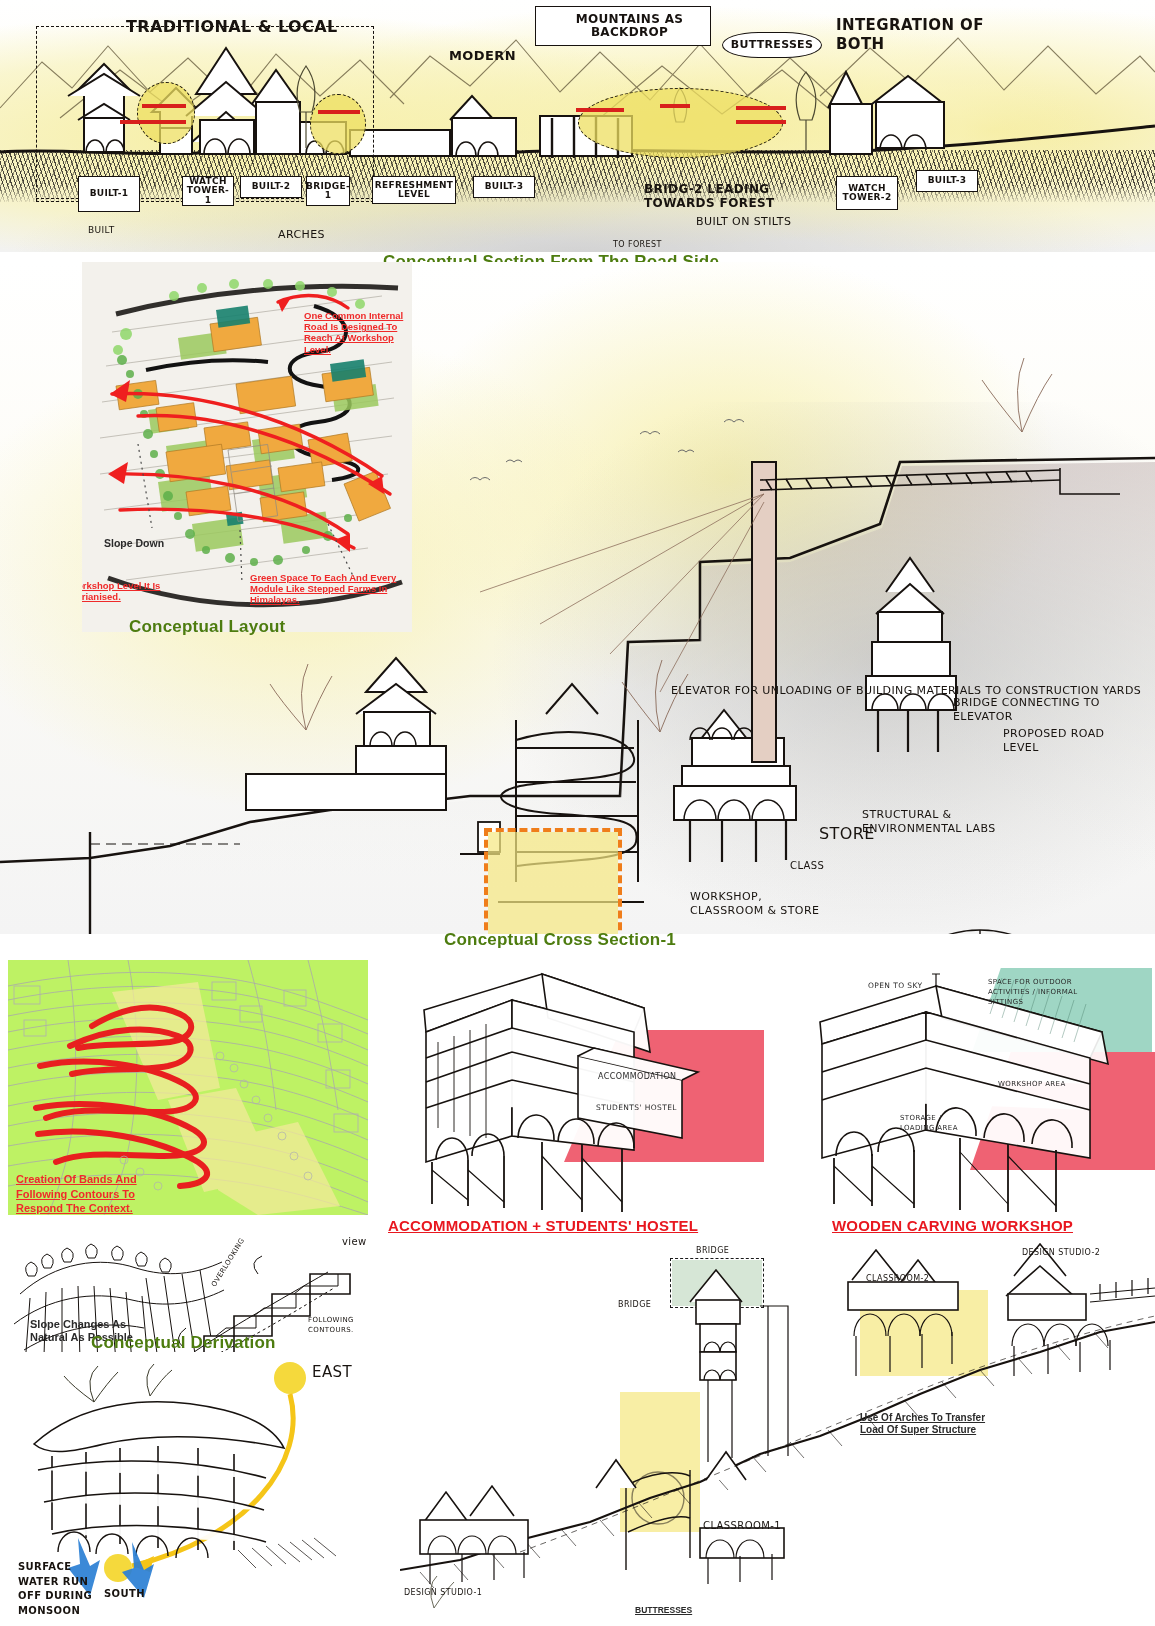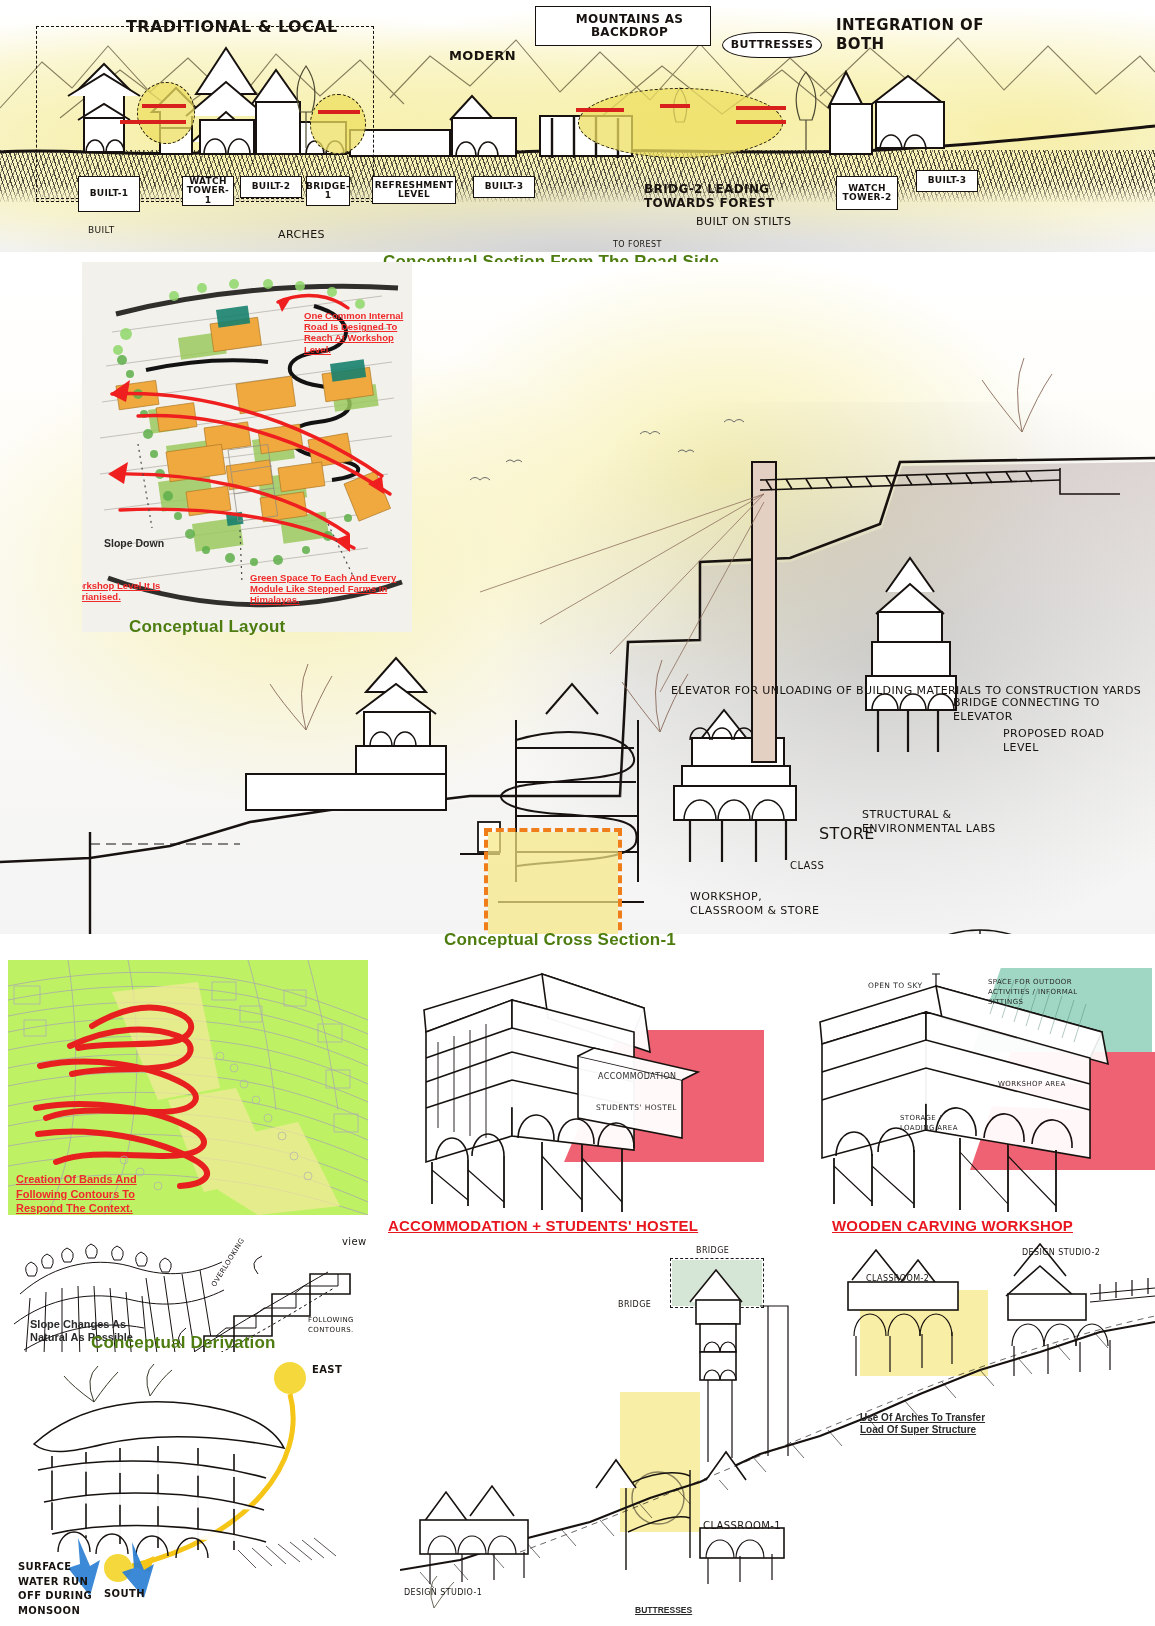--- a/index.html
+++ b/index.html
@@ -740,21 +740,21 @@
       <g fill="#2b7fd4" opacity=".92">
         <path d="M70,186 L82,214 L92,208 L82,244 L60,216 L72,212 Z"></path>
         <path d="M124,190 L136,218 L146,212 L136,246 L114,220 L126,216 Z"></path>
       </g>
 
       <g stroke="#3a3a2a" stroke-width="1" fill="none">
         <path d="M86,50 q-10,-24 4,-36 M86,50 q14,-20 24,-30 M86,50 q-22,-16 -30,-26"></path>
         <path d="M142,44 q-8,-22 4,-32 M142,44 q12,-18 22,-26"></path>
       </g>
     </svg>
-    <div class="hand" style="left:304px; top:12px; font-size:10px; font-weight:700;text-align:center;">EAST</div>
+    <div class="hand" style="left:304px; top:12px; font-size:15px; font-weight:400;text-align:center;">EAST</div>
     <div class="hand" style="left:96px; top:236px; font-size:10px; font-weight:700;">SOUTH</div>
     <div class="hand" style="left:10px; top:208px; font-size:10px; font-weight:700; width:90px; white-space:normal; line-height:1.45;">SURFACE WATER RUN OFF DURING MONSOON</div>
   </div>
 
   <div class="panel" id="p9">
     <div class="yhl" style="left:220px; top:152px; width:80px; height:140px;"></div>
     <div class="yhl" style="left:460px; top:50px; width:128px; height:86px;"></div>
     <div class="ghl" style="left:272px; top:20px; width:90px; height:46px;"></div>
     <div class="dashrect" style="left:270px; top:18px; width:94px; height:50px;"></div>
 

